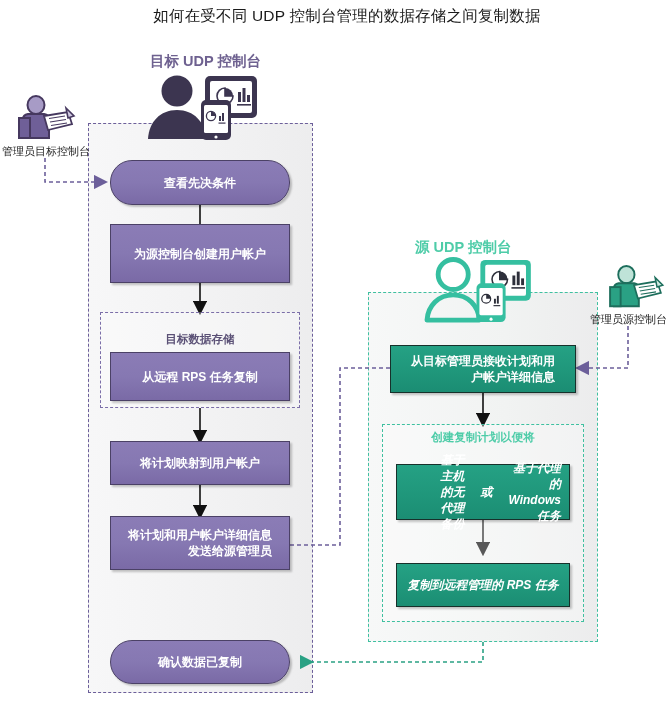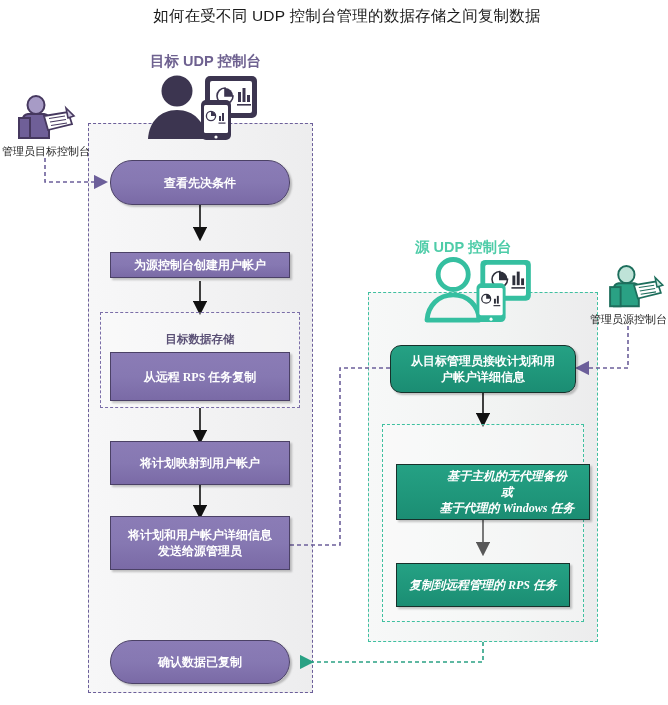--- a/index.html
+++ b/index.html
@@ -58,27 +58,26 @@
     font-weight:bold;
   }
   .group-caption.purple{color:#5b5176;}
   .group-caption.teal{color:#4ecca8;}
 
   
   .node{
     position:absolute;
     box-sizing:border-box;
     display:flex;align-items:center;justify-content:center;
-    text-align:center;
+    text-align:right;
     color:#ffffff;
     font-size:12px;line-height:16px;
     font-weight:bold;
     border:1px solid #3c3250;
     box-shadow:2px 2px 2px rgba(0,0,0,0.22);
-    font-family:Liberation Serif, serif;
   }
   .node.purple{
     background:linear-gradient(to bottom,#8b7cb6 0%,#8678b2 50%,#7a6aa6 100%);
     border-color:#4b4166;
   }
   .node.teal{
     background:linear-gradient(to bottom,#25a184 0%,#1f967a 60%,#1b8d73 100%);
     border-color:#17312b;
   }
   .node.pill{border-radius:22px;}
@@ -241,21 +240,21 @@
     <path d="M483 393 L483 424" fill="none" stroke="#111" stroke-width="1.6" marker-end="url(#ah-dark)"></path>
     <path d="M483 519 L483 553" fill="none" stroke="#111" stroke-width="1.6" marker-end="url(#ah-dark)"></path>
 
     <path d="M483 642 L483 662 L303 662" fill="none" stroke="#2aa184" stroke-width="1.6" stroke-dasharray="4,3" marker-end="url(#ah-teal)"></path>
   </svg>
 
   <div class="node purple pill" style="left:110px;top:160px;width:180px;height:45px;">
     <span class="txt">查看先决条件</span>
   </div>
 
-  <div class="node purple" style="left:110px;top:252px;width:180px;height:26px;">
+  <div class="node purple" style="left:110px;top:224px;width:180px;height:59px;">
     <span class="txt">为源控制台创建用户帐户</span>
   </div>
 
   <div class="subgroup-purple" style="left:100px;top:312px;width:200px;height:96px;"></div>
   <div class="group-caption purple" style="left:100px;top:332px;width:200px;">目标数据存储</div>
 
   <div class="node purple" style="left:110px;top:352px;width:180px;height:49px;">
     <span class="txt">从远程 RPS 任务复制</span>
   </div>
 
@@ -265,28 +264,29 @@
   </div>
 
   <div class="node purple" style="left:110px;top:441px;width:180px;height:44px;">
     <span class="txt">将计划映射到用户帐户</span>
   </div>
 
   <div class="node purple pill" style="left:110px;top:640px;width:180px;height:44px;">
     <span class="txt">确认数据已复制</span>
   </div>
 
-  <div class="node teal" style="left:390px;top:345px;width:186px;height:48px;border-radius:11px;">
+  <div class="node teal" style="left:390px;top:345px;width:186px;height:48px;">
     <span class="txt" style="white-space:pre-line;">从目标管理员接收计划和用
 户帐户详细信息</span>
   </div>
 
   <div class="subgroup-teal" style="left:382px;top:424px;width:202px;height:198px;"></div>
-
-  <div class="node teal italic" style="left:396px;top:464px;width:194px;height:56px;flex-direction:column;padding-left:28px;">
+  <div class="group-caption teal" style="left:382px;top:430px;width:202px;">创建复制计划以便将</div>
+
+  <div class="node teal italic" style="left:396px;top:464px;width:174px;height:56px;flex-direction:row;padding-left:28px;">
     <span class="txt">基于主机的无代理备份</span>
     <span class="txt">或</span>
     <span class="txt">基于代理的 Windows 任务</span>
   </div>
 
   <div class="node teal italic" style="left:396px;top:563px;width:174px;height:44px;">
     <span class="txt">复制到远程管理的 RPS 任务</span>
   </div>
 
 </div>

